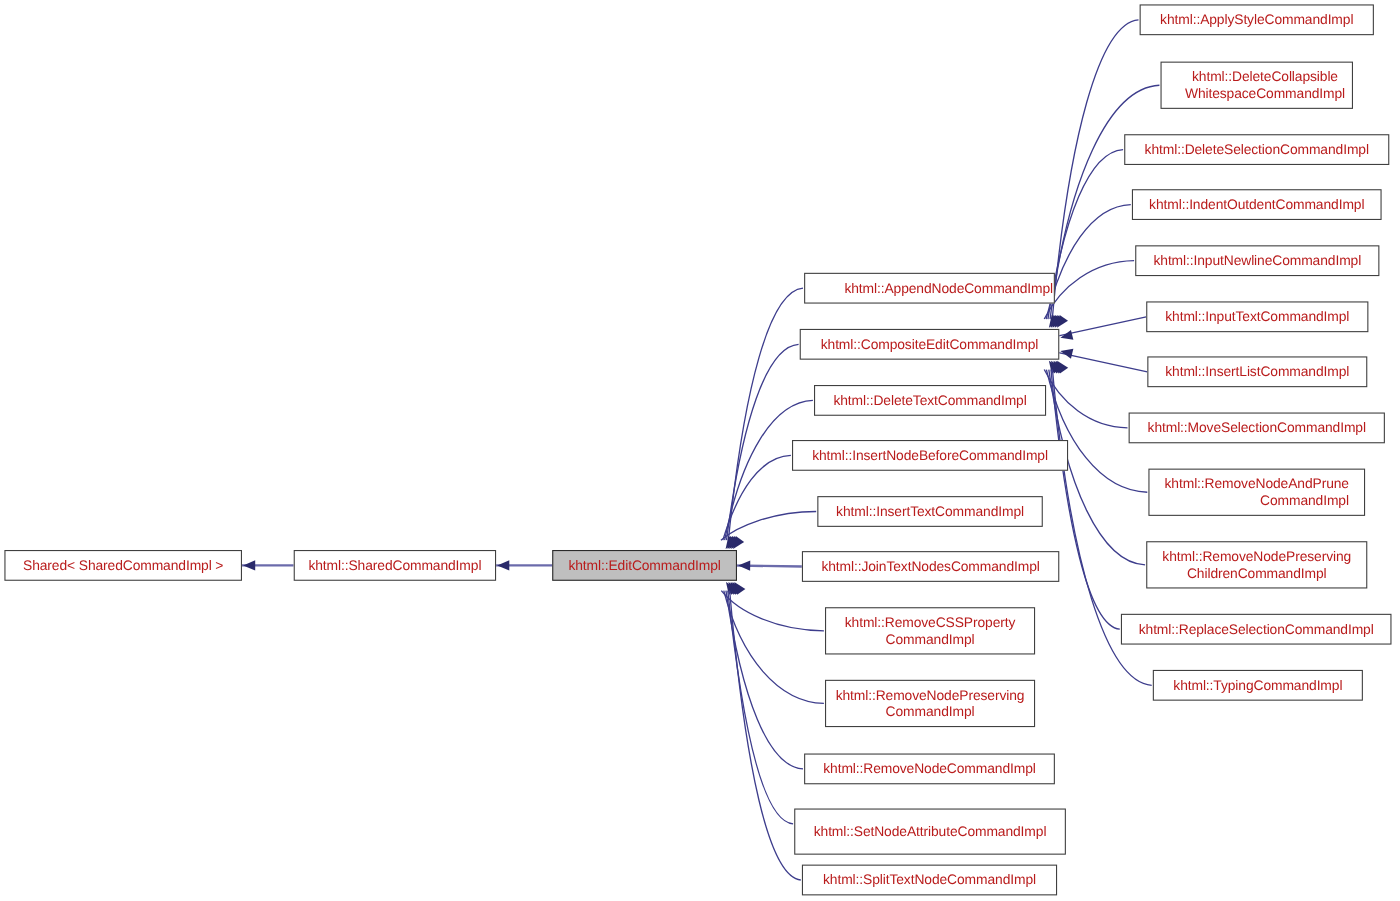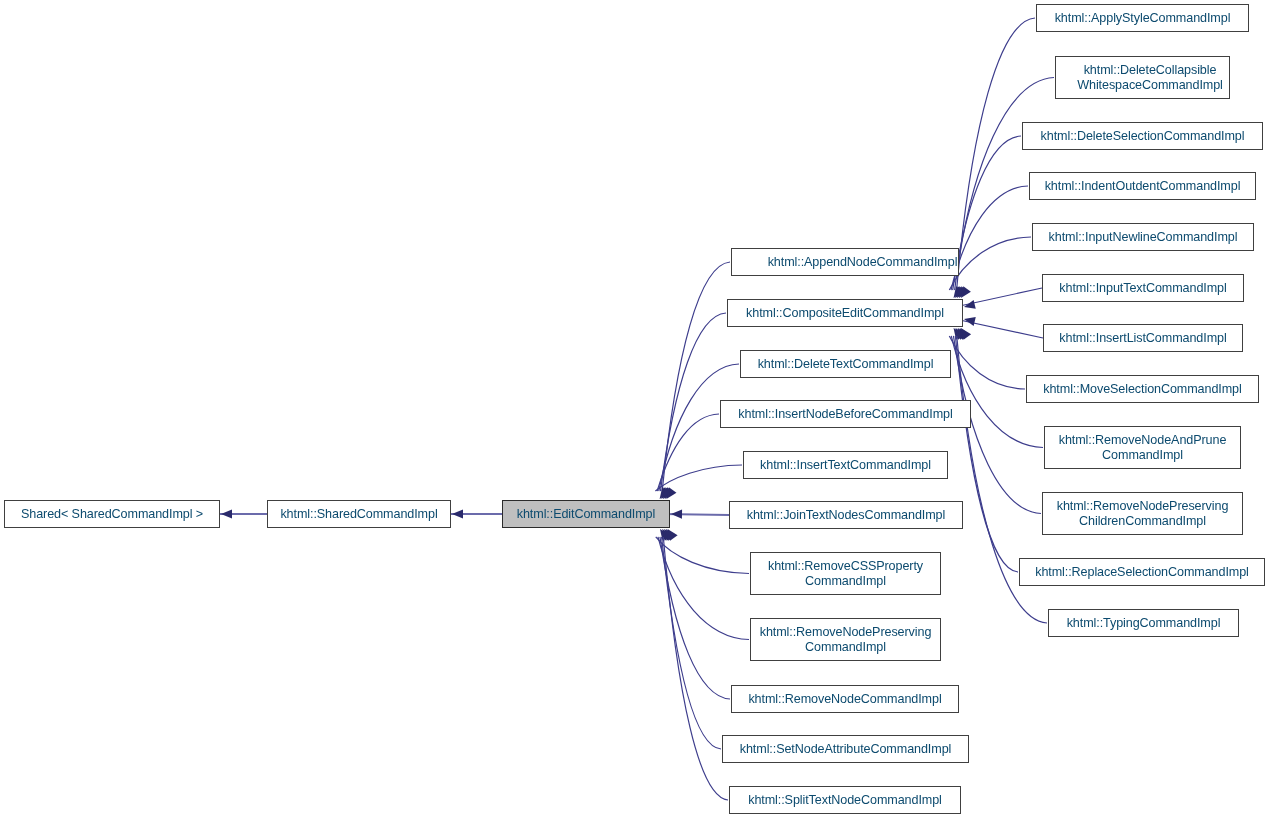--- a/index.html
+++ b/index.html
@@ -43,21 +43,21 @@
     position: absolute;
     box-sizing: border-box;
     background: #ffffff;
     border: 1px solid #404040;
     display: flex;
     align-items: center;
     justify-content: center;
     text-align: center;
     font-family: "Liberation Sans", sans-serif;
     font-size: 12.6px;
-    color: #0c4a6e;
+    color: #b91c1c;
     line-height: 1.18;
     letter-spacing: -0.1px;
     white-space: pre-line;
     z-index: 5;
   }
   .node-box.highlight {
     background: #bfbfbf;
     border: 1px solid #2b2b2b;
   }
   .node-label {
@@ -130,31 +130,31 @@
       <div class="node-box" style="left: 727px; top: 299px; width: 236px; height: 28px;"><span class="node-label">khtml::CompositeEditCommandImpl</span></div>
       <div class="node-box" style="left: 740px; top: 350px; width: 211px; height: 28px;"><span class="node-label">khtml::DeleteTextCommandImpl</span></div>
       <div class="node-box" style="left: 720px; top: 400px; width: 251px; height: 28px;"><span class="node-label">khtml::InsertNodeBeforeCommandImpl</span></div>
       <div class="node-box" style="left: 743px; top: 451px; width: 205px; height: 28px;"><span class="node-label">khtml::InsertTextCommandImpl</span></div>
       <div class="node-box" style="left: 729px; top: 501px; width: 234px; height: 28px;"><span class="node-label">khtml::JoinTextNodesCommandImpl</span></div>
       <div class="node-box" style="left: 750px; top: 552px; width: 191px; height: 43px;"><span class="node-label">khtml::RemoveCSSProperty
 CommandImpl</span></div>
       <div class="node-box" style="left: 750px; top: 618px; width: 191px; height: 43px;"><span class="node-label">khtml::RemoveNodePreserving
 CommandImpl</span></div>
       <div class="node-box" style="left: 731px; top: 685px; width: 228px; height: 28px; text-align: center;"><span class="node-label">khtml::RemoveNodeCommandImpl</span></div>
-      <div class="node-box" style="left: 722px; top: 735px; width: 247px; height: 28px;"><span class="node-label">khtml::SetNodeAttributeCommandImpl</span></div>
+      <div class="node-box" style="left: 722px; top: 735px; width: 247px; height: 42px;"><span class="node-label">khtml::SetNodeAttributeCommandImpl</span></div>
       <div class="node-box" style="left: 729px; top: 786px; width: 232px; height: 28px;"><span class="node-label">khtml::SplitTextNodeCommandImpl</span></div>
       <div class="node-box" style="left: 1036px; top: 4px; width: 213px; height: 28px;"><span class="node-label">khtml::ApplyStyleCommandImpl</span></div>
       <div class="node-box" style="left: 1055px; top: 56px; width: 175px; height: 43px; padding-left: 15px;"><span class="node-label">khtml::DeleteCollapsible
 WhitespaceCommandImpl</span></div>
       <div class="node-box" style="left: 1022px; top: 122px; width: 241px; height: 28px;"><span class="node-label">khtml::DeleteSelectionCommandImpl</span></div>
       <div class="node-box" style="left: 1029px; top: 172px; width: 227px; height: 28px;"><span class="node-label">khtml::IndentOutdentCommandImpl</span></div>
       <div class="node-box" style="left: 1032px; top: 223px; width: 222px; height: 28px;"><span class="node-label">khtml::InputNewlineCommandImpl</span></div>
       <div class="node-box" style="left: 1042px; top: 274px; width: 202px; height: 28px;"><span class="node-label">khtml::InputTextCommandImpl</span></div>
       <div class="node-box" style="left: 1043px; top: 324px; width: 200px; height: 28px;"><span class="node-label">khtml::InsertListCommandImpl</span></div>
       <div class="node-box" style="left: 1026px; top: 375px; width: 233px; height: 28px;"><span class="node-label">khtml::MoveSelectionCommandImpl</span></div>
-      <div class="node-box" style="left: 1044px; top: 426px; width: 197px; height: 43px;"><span class="node-label">khtml::RemoveNodeAndPrune
+      <div class="node-box" style="left: 1044px; top: 426px; width: 197px; height: 43px; text-align: right;"><span class="node-label">khtml::RemoveNodeAndPrune
 CommandImpl</span></div>
       <div class="node-box" style="left: 1042px; top: 492px; width: 201px; height: 43px;"><span class="node-label">khtml::RemoveNodePreserving
 ChildrenCommandImpl</span></div>
       <div class="node-box" style="left: 1019px; top: 558px; width: 246px; height: 28px;"><span class="node-label">khtml::ReplaceSelectionCommandImpl</span></div>
       <div class="node-box" style="left: 1048px; top: 609px; width: 191px; height: 28px;"><span class="node-label">khtml::TypingCommandImpl</span></div>
     </div>
 </div>
 
 </body></html>

